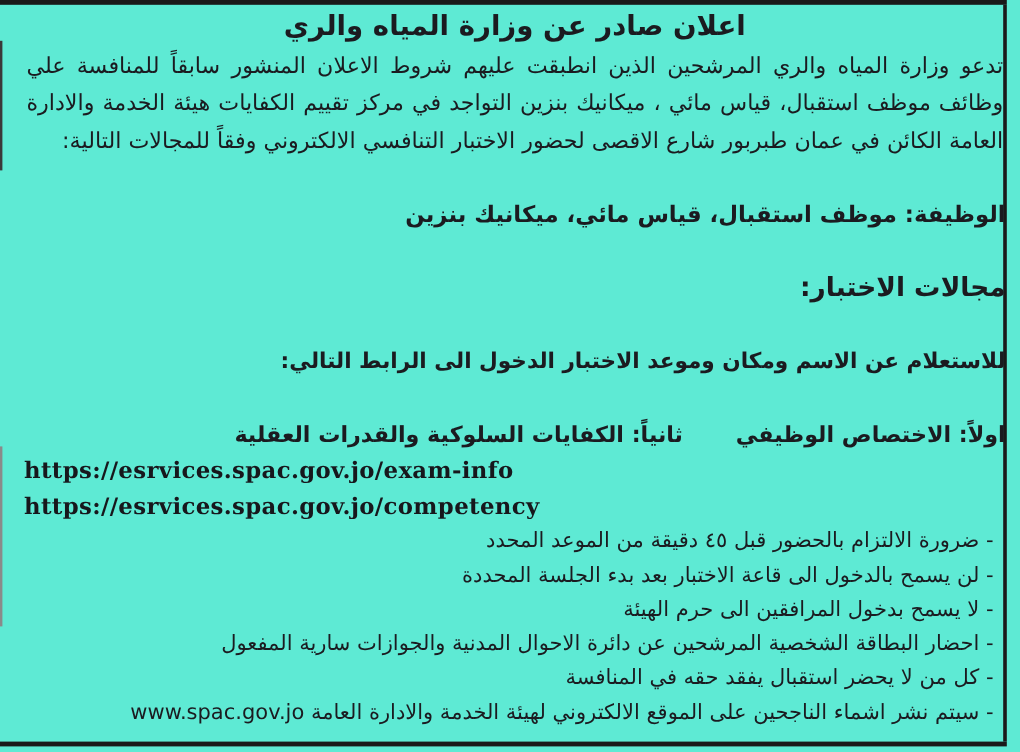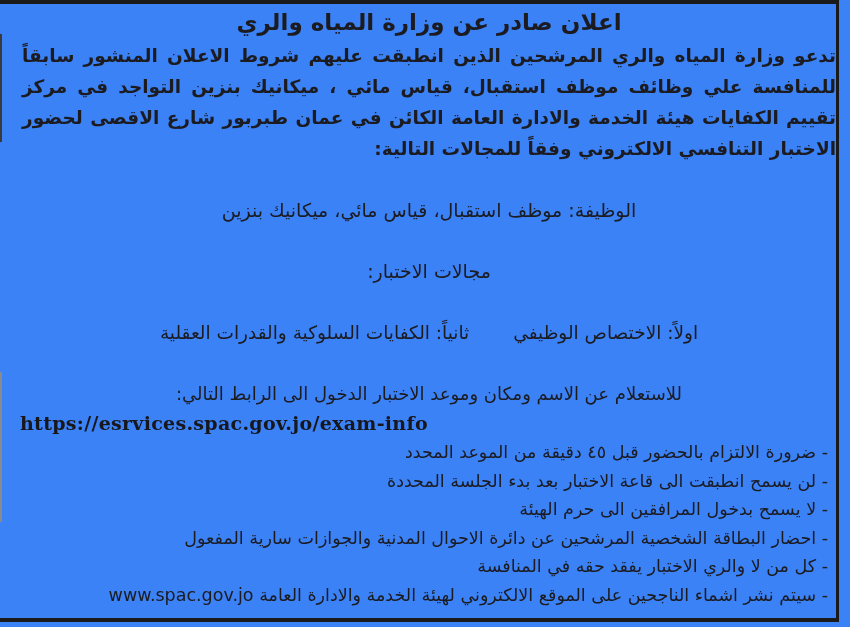--- a/index.html
+++ b/index.html
@@ -1,18 +1,18 @@
 <!DOCTYPE html>
 <html lang="ar"><head>
 <meta charset="utf-8">
 <style>
   html,body{margin:0;padding:0;background:#ffffff;}
   .scan{
     width:850px;height:627px;position:relative;overflow:hidden;
-    background:#3b82f6;
+    background:#5eead4;
     color:#1b1b20;
     font-family:"DejaVu Sans",sans-serif;
     direction:rtl;
   }
   .frame{
     position:absolute;top:0;left:0;right:11px;bottom:5px;
     border-top:4px solid #1a1a1a;
     border-left:3px solid #1a1a1a;   
     border-right:0;
     box-sizing:border-box;
@@ -31,28 +31,28 @@
     position:absolute;top:4px;left:14px;right:4px;bottom:9px;
     padding:2px 8px 0 6px;
   }
   .title{
     margin:0;text-align:center;
     font-size:23px;font-weight:bold;line-height:32px;
     letter-spacing:0;
   }
   .intro{
     margin:2px 2px 3px 2px;
-    font-size:18.5px;font-weight:bold;line-height:31px;
+    font-size:18.5px;font-weight:normal;line-height:31px;
     text-align:justify;
   }
   .center{
-    text-align:center;font-weight:normal;margin-top:32px;
+    font-weight:bold;margin-top:32px;
   }
   .job-line{font-size:19px;line-height:29px;}
-  .areas-heading{font-size:19px;line-height:29px;}
+  .areas-heading{font-size:22px;line-height:29px;}
   .areas-line{font-size:18.5px;line-height:29px;}
   .areas-line .gap{display:inline-block;width:44px;}
   .inquiry{font-size:18px;line-height:29px;}
   .url{
     direction:ltr;text-align:left;
     font-family:"DejaVu Serif",serif;
     font-size:19px;font-weight:bold;line-height:30px;
     letter-spacing:0.3px;
     color:#17171c;
   }
@@ -77,34 +77,35 @@
   <div class="content">
 
     <h1 class="title">اعلان صادر عن وزارة المياه والري</h1>
 
     <p class="intro">تدعو وزارة المياه والري المرشحين الذين انطبقت عليهم شروط الاعلان المنشور سابقاً للمنافسة علي وظائف موظف استقبال، قياس مائي ، ميكانيك بنزين التواجد في مركز تقييم الكفايات هيئة الخدمة والادارة العامة الكائن في عمان طبربور شارع الاقصى لحضور الاختبار التنافسي الالكتروني وفقاً للمجالات التالية:</p>
 
     <div class="center job-line">الوظيفة: موظف استقبال، قياس مائي، ميكانيك بنزين</div>
 
     <div class="center areas-heading">مجالات الاختبار:</div>
 
+    <div class="center inquiry">للاستعلام عن الاسم ومكان وموعد الاختبار الدخول الى الرابط التالي:</div>
+
     <div class="center areas-line">
       <span>اولاً: الاختصاص الوظيفي</span><span class="gap"></span><span>ثانياً: الكفايات السلوكية والقدرات العقلية</span>
     </div>
 
-    <div class="center inquiry">للاستعلام عن الاسم ومكان وموعد الاختبار الدخول الى الرابط التالي:</div>
-
     <div class="url">https://esrvices.spac.gov.jo/exam-info</div>
 
 
+    <div class="url">https://esrvices.spac.gov.jo/competency</div>
 
 
     <div class="notes">
       <div class="note">- ضرورة الالتزام بالحضور قبل ٤٥ دقيقة من الموعد المحدد</div>
-      <div class="note">- لن يسمح انطبقت الى قاعة الاختبار بعد بدء الجلسة المحددة</div>
+      <div class="note">- لن يسمح بالدخول الى قاعة الاختبار بعد بدء الجلسة المحددة</div>
       <div class="note">- لا يسمح بدخول المرافقين الى حرم الهيئة</div>
       <div class="note">- احضار البطاقة الشخصية المرشحين عن دائرة الاحوال المدنية والجوازات سارية المفعول</div>
-      <div class="note">- كل من لا والري الاختبار يفقد حقه في المنافسة</div>
+      <div class="note">- كل من لا يحضر استقبال يفقد حقه في المنافسة</div>
       <div class="note">- سيتم نشر اشماء الناجحين على الموقع الالكتروني لهيئة الخدمة والادارة العامة www.spac.gov.jo</div>
     </div>
 
   </div>
 </div>
 
 </body></html>

